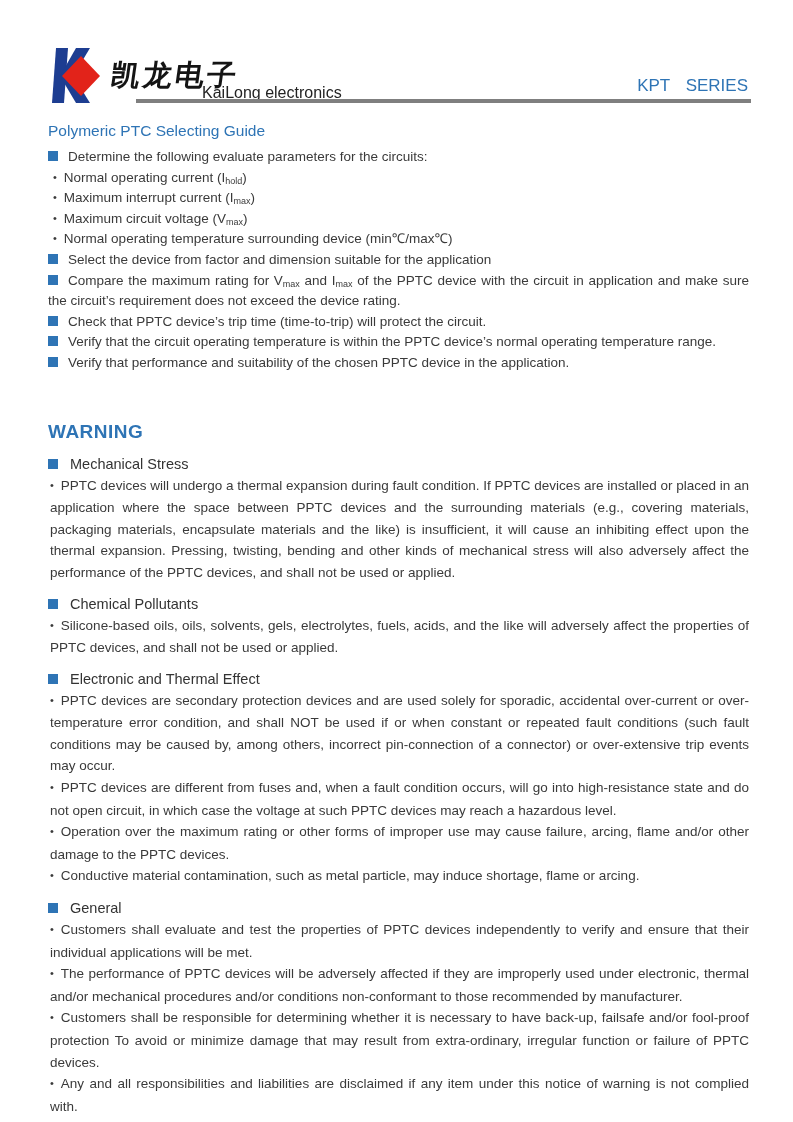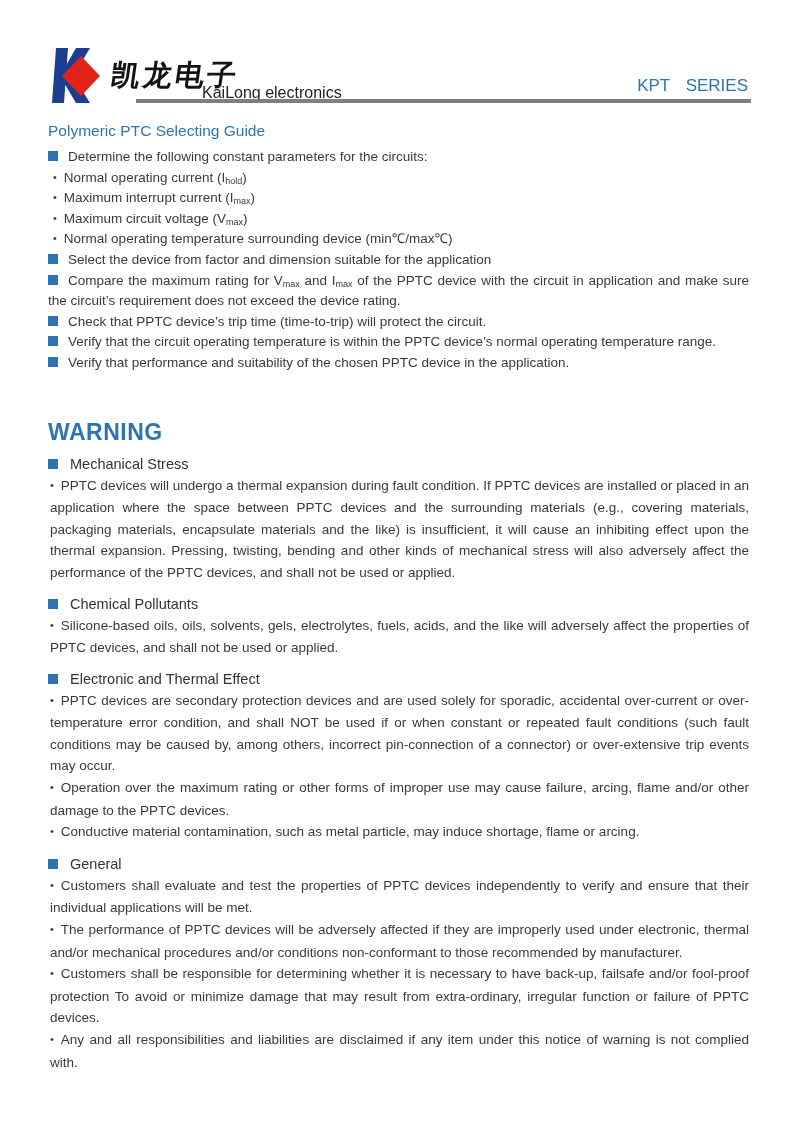--- a/index.html
+++ b/index.html
@@ -25,21 +25,21 @@
   .s-title{font-size:15.5px; font-weight:normal; color:#2e74b5;}
   .g-list{margin-top:7px;}
   .g-item{font-size:13.5px; line-height:20.6px; text-align:justify;}
   .dt-item{padding-left:5px;}
   .sq{display:inline-block; width:10px; height:10px; background:#2e74b5; margin-right:10px;}
   .dt{display:inline;}
   .dt::before{content:"•"; font-size:11px; margin-right:7px; position:relative; top:-1px;}
   sub{font-size:9px; line-height:0; vertical-align:-2px;}
   
   .warning{margin-top:46px;}
-  .w-title{font-size:23px; font-weight:bold; color:#2e74b5; letter-spacing:0.5px; line-height:24px;}
+  .w-title{font-size:19px; font-weight:bold; color:#2e74b5; letter-spacing:0.5px; line-height:24px;}
   .w-head{font-size:14.5px; line-height:22px; margin-top:9px; color:#333333;}
   .w-head .sq{margin-right:12px;}
   .w-head.first{margin-top:9px;}
   .w-para{font-size:13.5px; line-height:21.6px; text-align:justify; color:#3a3a3a; padding-left:2px;}
 </style>
 </head>
 <body>
 
 <div class="page">
 
@@ -52,21 +52,21 @@
     </svg>
     <div class="cn-logo">凯龙电子</div>
     <div class="en-logo">KaiLong electronics</div>
     <div class="series">KPT SERIES</div>
     <div class="rule"></div>
   </div>
 
   <div class="guide">
     <div class="s-title">Polymeric PTC Selecting Guide</div>
     <div class="g-list">
-      <div class="g-item"><span class="sq"></span><span><span>Determine the following constant parameters for the circuits:</span></span></div>
+      <div class="g-item"><span class="sq"></span><span><span>Determine the following evaluate parameters for the circuits:</span></span></div>
       <div class="g-item dt-item"><span class="dt"></span><span><span>Normal operating current (I</span><sub>hold</sub><span>)</span></span></div>
       <div class="g-item dt-item"><span class="dt"></span><span><span>Maximum interrupt current (I</span><sub>max</sub><span>)</span></span></div>
       <div class="g-item dt-item"><span class="dt"></span><span><span>Maximum circuit voltage (V</span><sub>max</sub><span>)</span></span></div>
       <div class="g-item dt-item"><span class="dt"></span><span><span>Normal operating temperature surrounding device (min℃/max℃)</span></span></div>
       <div class="g-item"><span class="sq"></span><span><span>Select the device from factor and dimension suitable for the application</span></span></div>
       <div class="g-item"><span class="sq"></span><span><span>Compare the maximum rating for V</span><sub>max</sub><span> and I</span><sub>max</sub><span> of the PPTC device with the circuit in application and make sure the circuit’s requirement does not exceed the device rating.</span></span></div>
       <div class="g-item"><span class="sq"></span><span><span>Check that PPTC device’s trip time (time-to-trip) will protect the circuit.</span></span></div>
       <div class="g-item"><span class="sq"></span><span><span>Verify that the circuit operating temperature is within the PPTC device’s normal operating temperature range.</span></span></div>
       <div class="g-item"><span class="sq"></span><span><span>Verify that performance and suitability of the chosen PPTC device in the application.</span></span></div>
     </div>
@@ -76,20 +76,21 @@
     <div class="w-title">WARNING</div>
 
     <div class="w-head first"><span class="sq"></span><span>Mechanical Stress</span></div>
     <div class="w-para"><span class="dt"></span><span>PPTC devices will undergo a thermal expansion during fault condition. If PPTC devices are installed or placed in an application where the space between PPTC devices and the surrounding materials (e.g., covering materials, packaging materials, encapsulate materials and the like) is insufficient, it will cause an inhibiting effect upon the thermal expansion. Pressing, twisting, bending and other kinds of mechanical stress will also adversely affect the performance of the PPTC devices, and shall not be used or applied.</span></div>
 
     <div class="w-head"><span class="sq"></span><span>Chemical Pollutants</span></div>
     <div class="w-para"><span class="dt"></span><span>Silicone-based oils, oils, solvents, gels, electrolytes, fuels, acids, and the like will adversely affect the properties of PPTC devices, and shall not be used or applied.</span></div>
 
     <div class="w-head"><span class="sq"></span><span>Electronic and Thermal Effect</span></div>
     <div class="w-para"><span class="dt"></span><span>PPTC devices are secondary protection devices and are used solely for sporadic, accidental over-current or over-temperature error condition, and shall NOT be used if or when constant or repeated fault conditions (such fault conditions may be caused by, among others, incorrect pin-connection of a connector) or over-extensive trip events may occur.</span></div>
+    <div class="w-para"><span class="dt"></span><span>PPTC devices are different from fuses and, when a fault condition occurs, will go into high-resistance state and do not open circuit, in which case the voltage at such PPTC devices may reach a hazardous level.</span></div>
     <div class="w-para"><span class="dt"></span><span>Operation over the maximum rating or other forms of improper use may cause failure, arcing, flame and/or other damage to the PPTC devices.</span></div>
     <div class="w-para"><span class="dt"></span><span>Conductive material contamination, such as metal particle, may induce shortage, flame or arcing.</span></div>
 
     <div class="w-head"><span class="sq"></span><span>General</span></div>
     <div class="w-para"><span class="dt"></span><span>Customers shall evaluate and test the properties of PPTC devices independently to verify and ensure that their individual applications will be met.</span></div>
     <div class="w-para"><span class="dt"></span><span>The performance of PPTC devices will be adversely affected if they are improperly used under electronic, thermal and/or mechanical procedures and/or conditions non-conformant to those recommended by manufacturer.</span></div>
     <div class="w-para"><span class="dt"></span><span>Customers shall be responsible for determining whether it is necessary to have back-up, failsafe and/or fool-proof protection To avoid or minimize damage that may result from extra-ordinary, irregular function or failure of PPTC devices.</span></div>
     <div class="w-para"><span class="dt"></span><span>Any and all responsibilities and liabilities are disclaimed if any item under this notice of warning is not complied with.</span></div>
   </div>
 

